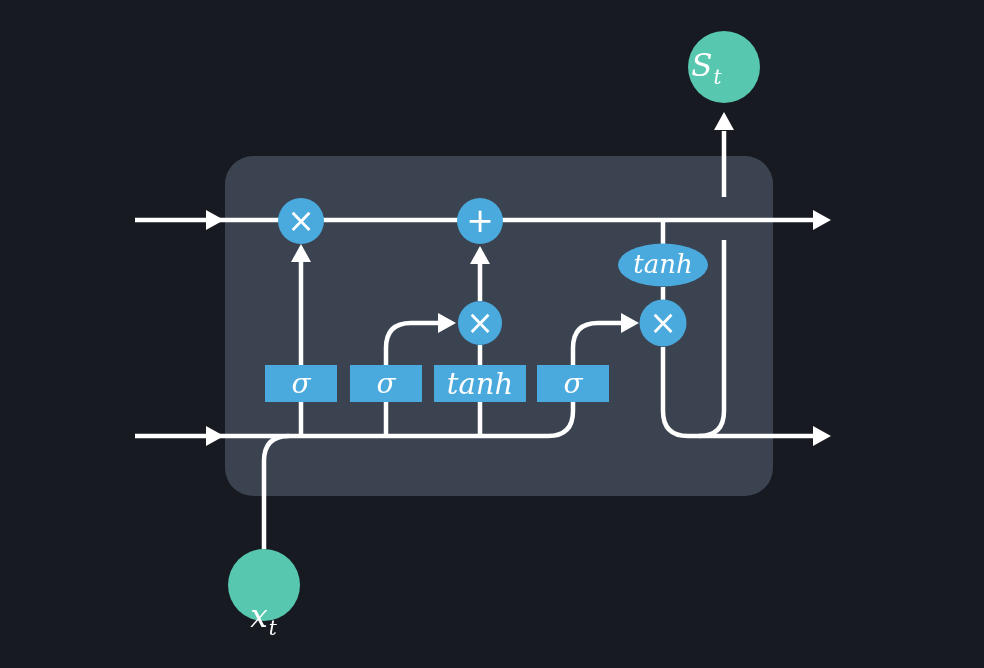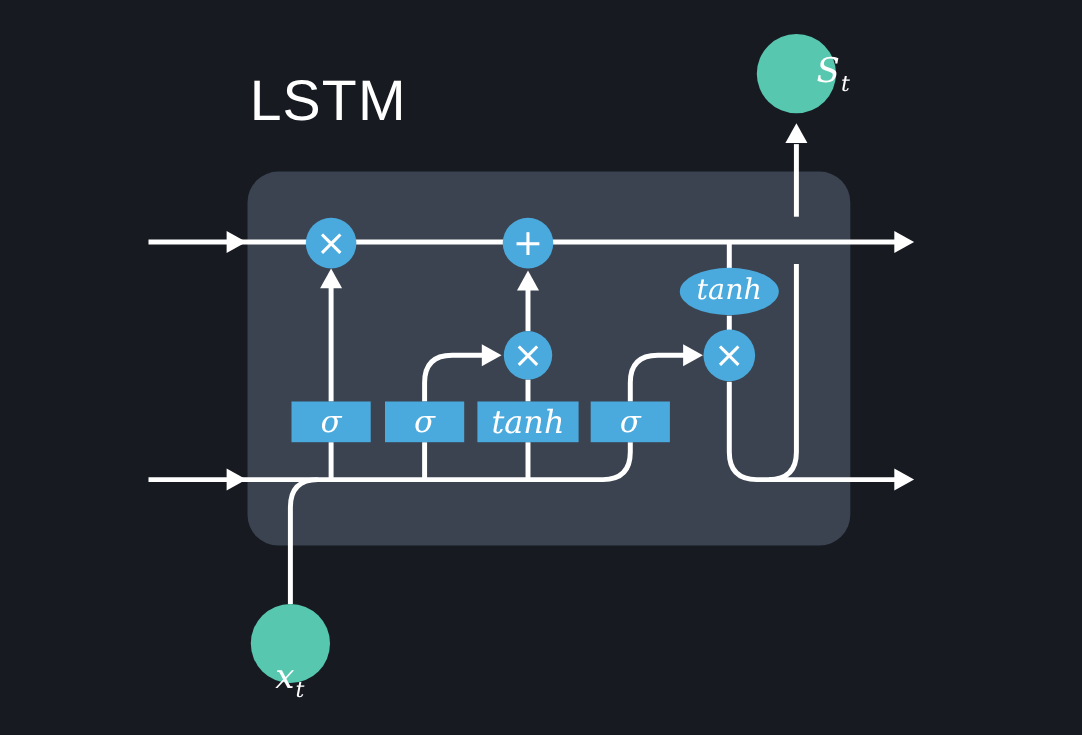--- a/index.html
+++ b/index.html
@@ -97,35 +97,34 @@
 
     <rect class="node-blue" x="265" y="365" width="72" height="37"></rect>
     <rect class="node-blue" x="350" y="365" width="72" height="37"></rect>
     <rect class="node-blue" x="434" y="365" width="92" height="37"></rect>
     <rect class="node-blue" x="537" y="365" width="72" height="37"></rect>
 
     <circle class="node-teal" cx="724" cy="67" r="36"></circle>
     <circle class="node-teal" cx="264" cy="585" r="36"></circle>
   </svg>
 
-  <div class="title" style="left:227px;top:66px;">LSTM</div>
 
   <div class="lbl op" style="left:301px;top:220px;">×</div>
   <div class="lbl op" style="left:480px;top:220px;">+</div>
   <div class="lbl op" style="left:480px;top:322px;">×</div>
   <div class="lbl op" style="left:663px;top:322px;">×</div>
 
   <div class="lbl gate-lbl" style="left:301px;top:384px;">σ</div>
   <div class="lbl gate-lbl" style="left:386px;top:384px;">σ</div>
   <div class="lbl gate-lbl wide" style="left:480px;top:384px;">tanh</div>
   <div class="lbl gate-lbl" style="left:573px;top:384px;">σ</div>
 
   <div class="lbl ellipse-lbl" style="left:663px;top:264px;">tanh</div>
 
-  <div class="lbl io-lbl" style="left:757px;top:65px;">
+  <div class="lbl io-lbl" style="left:706px;top:65px;">
     <span>S</span><span class="sub">t</span>
   </div>
 
   <div class="lbl io-lbl" style="left:263px;top:616px;">
     <span>x</span><span class="sub">t</span>
   </div>
 
 </div>
 
 </body></html>

